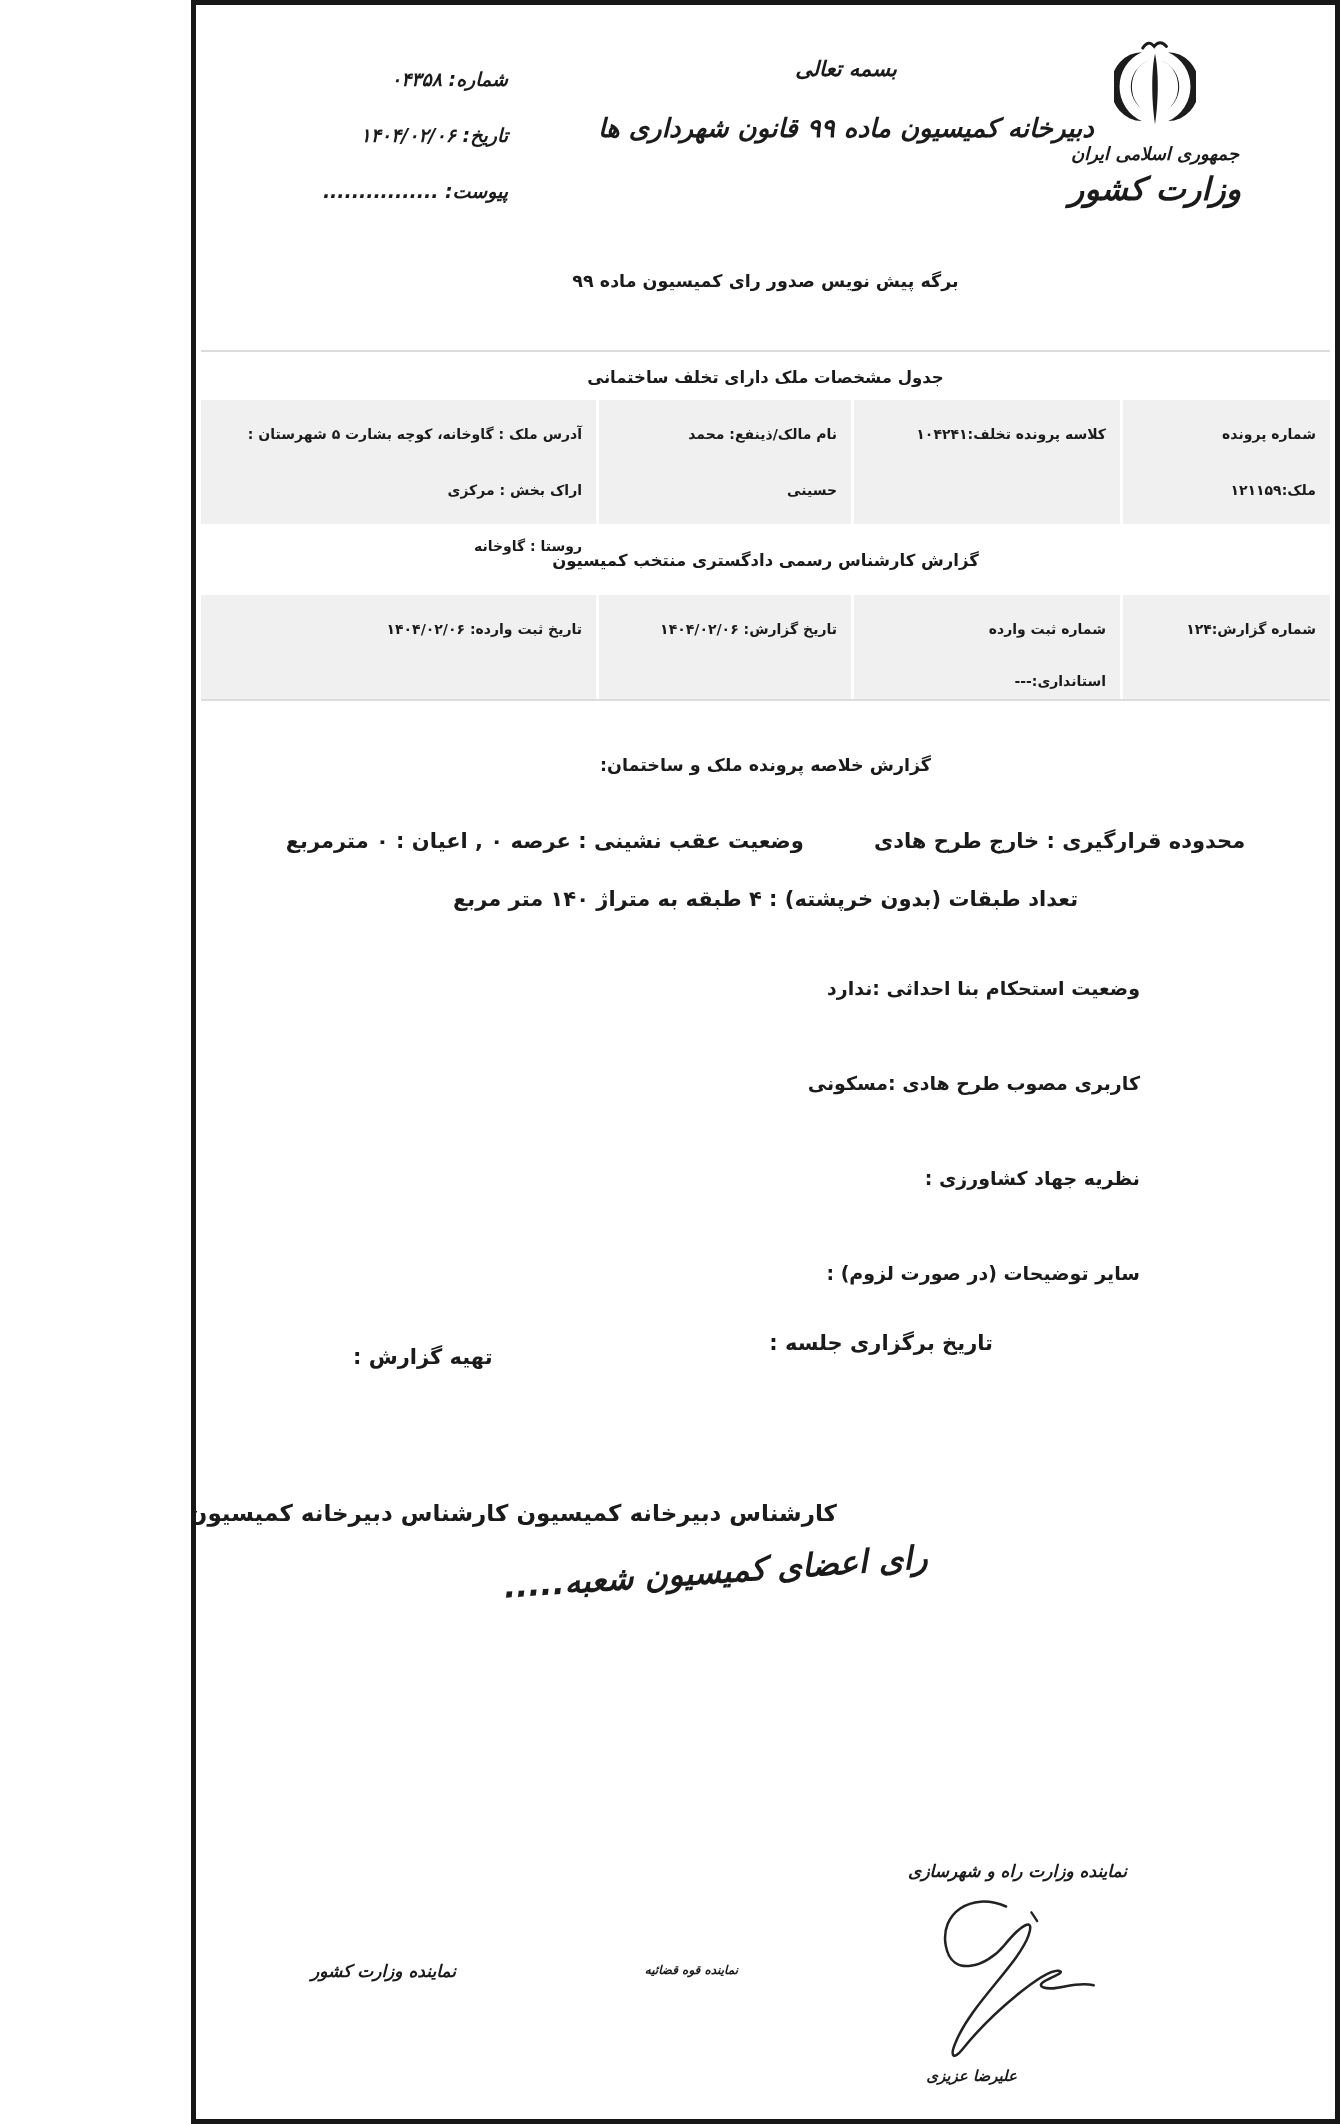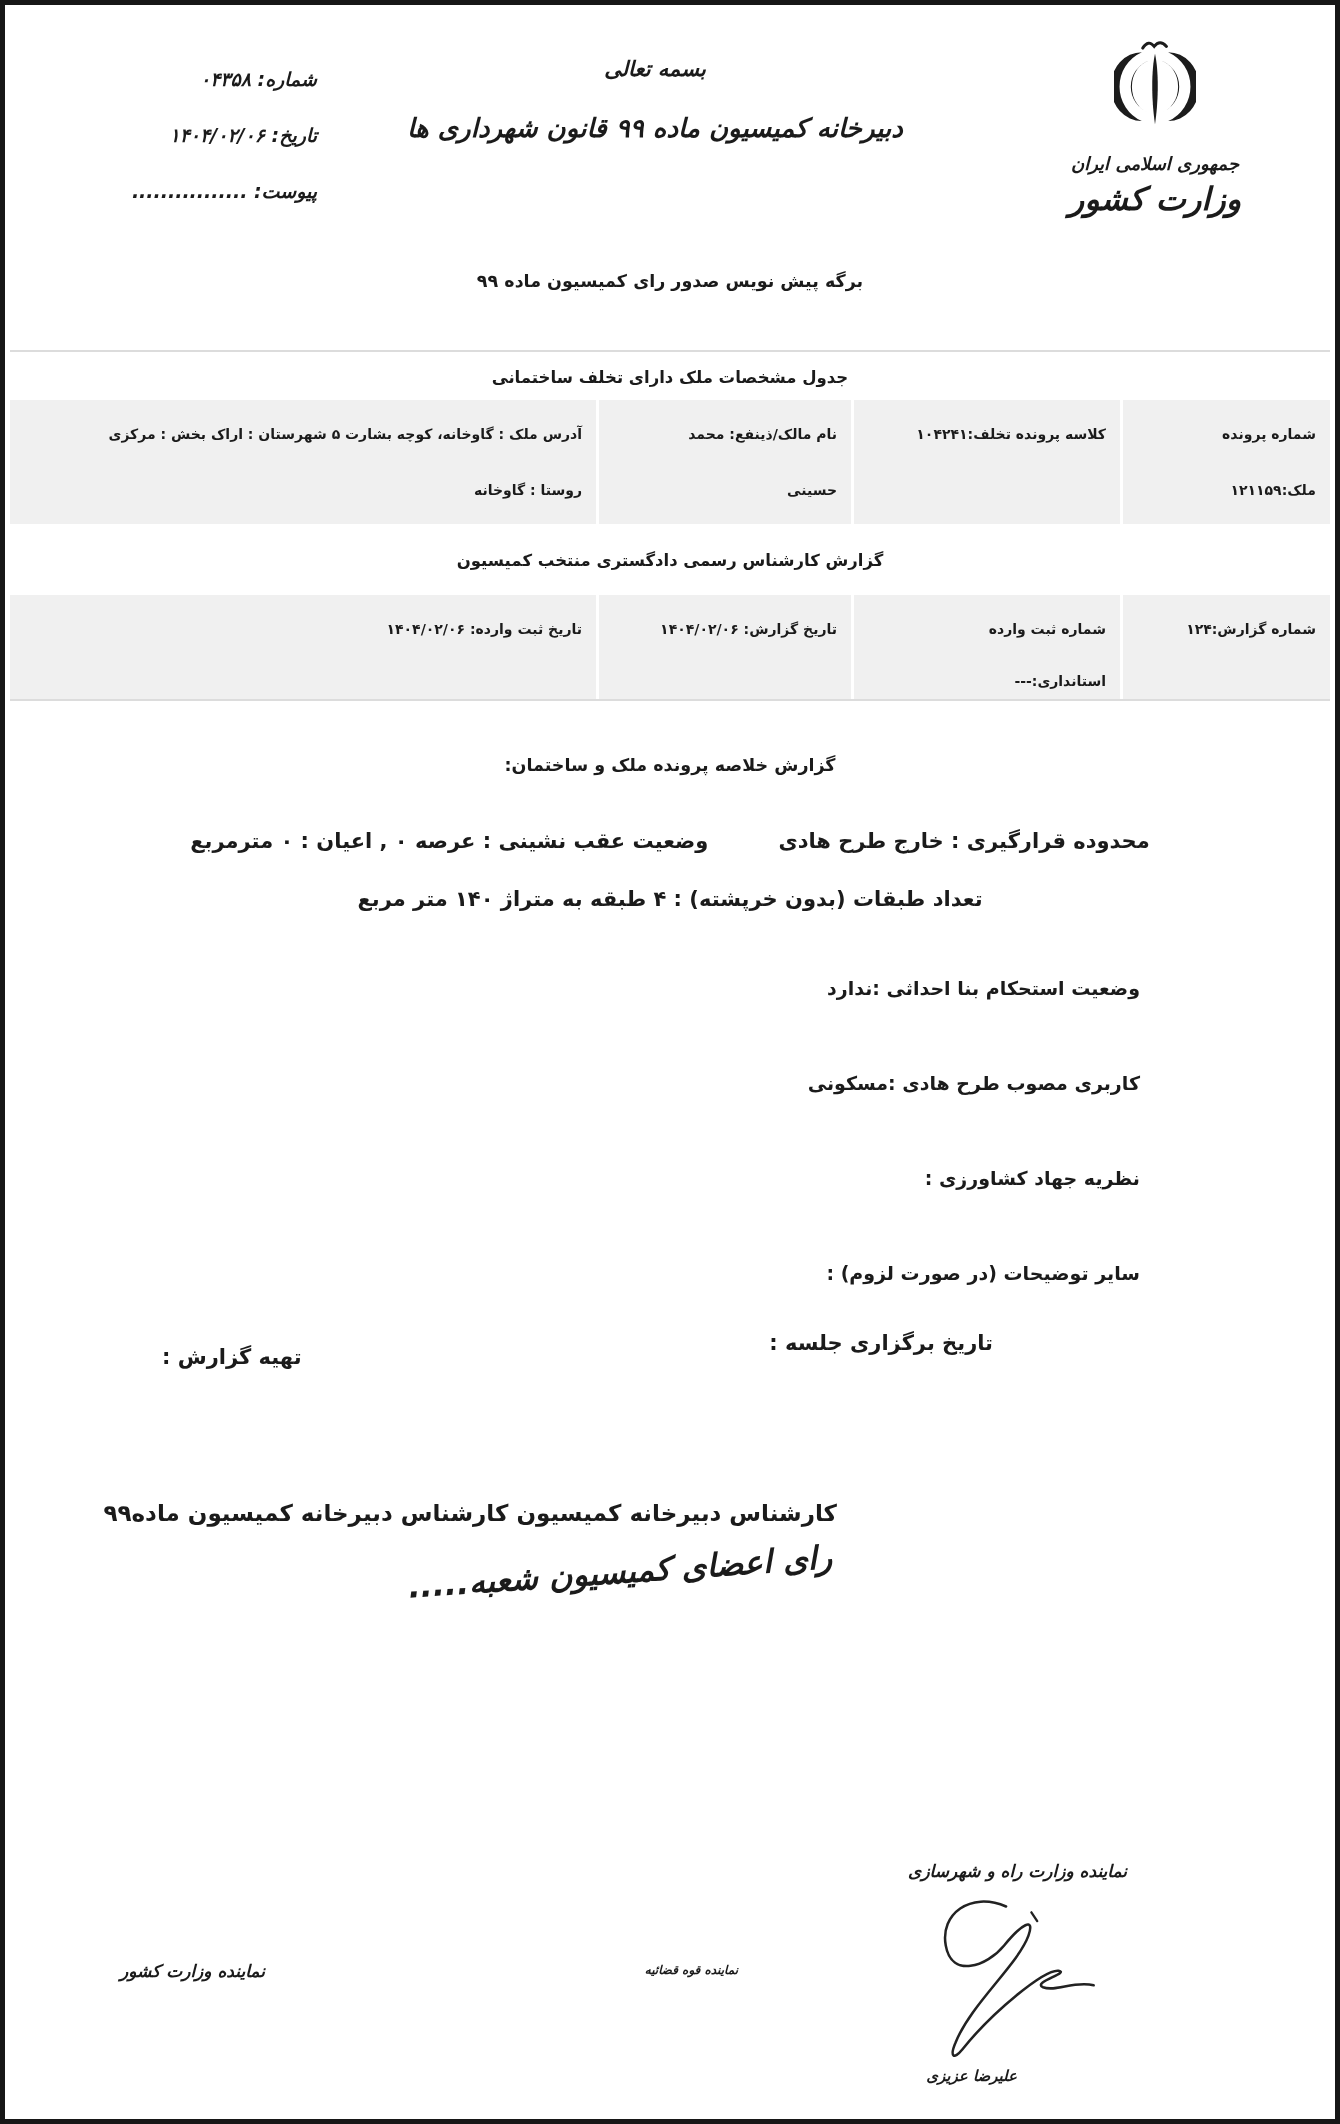--- a/index.html
+++ b/index.html
@@ -1,29 +1,29 @@
 <!DOCTYPE html>
 <html lang="fa" dir="rtl"><head>
 <meta charset="utf-8">
 <style>
   * { margin:0; padding:0; box-sizing:border-box; }
   html,body { background:#fff; }
   body { font-family:"DejaVu Sans", sans-serif; color:#1b1b1b; }
   .page {
-    position:relative; width:1340px; height:2124px;
+    position:relative; width:1149px; height:2124px;
     background:#fff; border:5px solid #171717; direction:rtl; overflow:hidden;
   }
   
   .lh-left { position:absolute; top:46px; left:30px; width:282px; text-align:right; }
   .lh-left div { font-style:italic; font-weight:700; font-size:19px; line-height:56px; white-space:nowrap; }
   .lh-center { position:absolute; top:52px; left:340px; width:620px; text-align:center; }
   .besmellah { font-style:italic; font-weight:700; font-size:21px; }
   .secretariat { font-style:italic; font-weight:700; font-size:26px; margin-top:32px; white-space:nowrap; }
   .lh-right { position:absolute; top:30px; right:22px; width:316px; text-align:center; }
-  .republic { font-style:italic; font-weight:700; font-size:18px; margin-top:14px; }
+  .republic { font-style:italic; font-weight:700; font-size:18px; margin-top:4px; }
   .ministry { font-style:italic; font-weight:700; font-size:32px; margin-top:6px; }
   
   .doc-title { position:absolute; top:266px; left:0; right:0; text-align:center; font-size:17.5px; font-weight:700; }
   
   .table-block { position:absolute; top:345px; left:5px; right:5px; }
   .hline { height:2px; background:#dcdcdc; }
   .band { background:#fff; text-align:center; font-weight:700; font-size:16.5px; }
   .band1 { padding:16px 0 13px; }
   .band2 { padding:27px 0 25px; }
   .grid { display:flex; gap:3px; background:#fff; }

